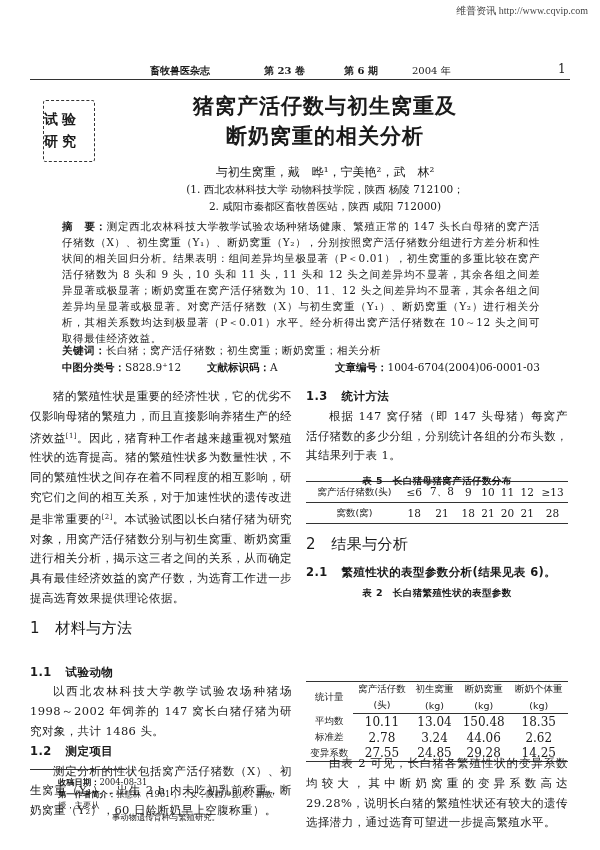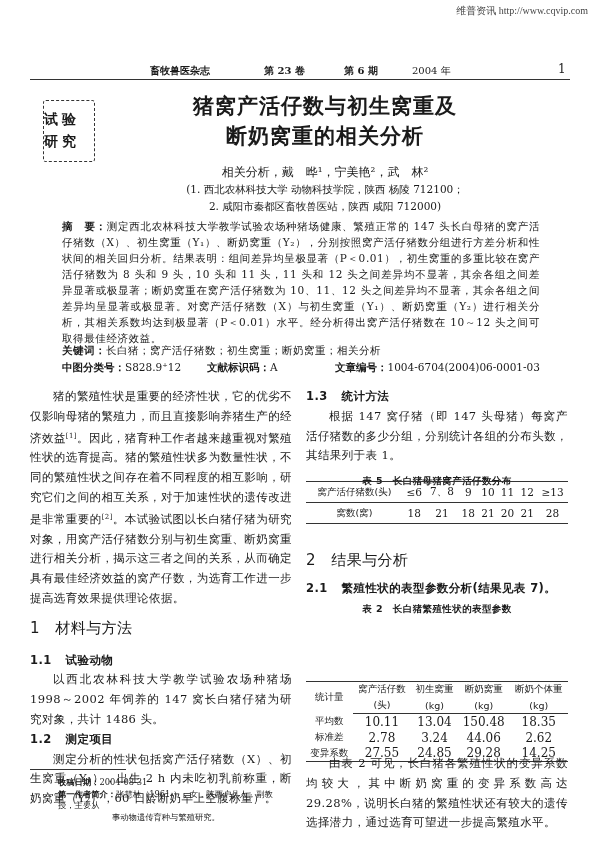--- a/index.html
+++ b/index.html
@@ -69,41 +69,41 @@
 </div>
 
 <div class="abs stamp">
   <div>试验</div>
   <div>研究</div>
 </div>
 
 <div class="abs title title1">猪窝产活仔数与初生窝重及</div>
 <div class="abs title title2">断奶窝重的相关分析</div>
 
-<div class="abs authors">相关分析，戴　晔¹，宁美艳²，武　林²</div>
+<div class="abs authors">与初生窝重，戴　晔¹，宁美艳²，武　林²</div>
 <div class="abs affil affil1">(1. 西北农林科技大学 动物科技学院，陕西 杨陵 712100；</div>
 <div class="abs affil affil2">2. 咸阳市秦都区畜牧兽医站，陕西 咸阳 712000)</div>
 
 <div class="abs abstract">
   <b>摘　要：</b><span>测定西北农林科技大学教学试验农场种猪场健康、繁殖正常的 147 头长白母猪的窝产活仔猪数（X）、初生窝重（Y₁）、断奶窝重（Y₂），分别按照窝产活仔猪数分组进行方差分析和性状间的相关回归分析。结果表明：组间差异均呈极显著（P＜0.01），初生窝重的多重比较在窝产活仔猪数为 8 头和 9 头，10 头和 11 头，11 头和 12 头之间差异均不显著，其余各组之间差异显著或极显著；断奶窝重在窝产活仔猪数为 10、11、12 头之间差异均不显著，其余各组之间差异均呈显著或极显著。对窝产活仔猪数（X）与初生窝重（Y₁）、断奶窝重（Y₂）进行相关分析，其相关系数均达到极显著（P＜0.01）水平。经分析得出窝产活仔猪数在 10～12 头之间可取得最佳经济效益。</span>
 </div>
 
 <div class="abs keywords">
   <b>关键词：</b><span>长白猪；窝产活仔猪数；初生窝重；断奶窝重；相关分析</span>
 </div>
 
 <div class="abs classline">
   <span class="cl1"><b>中图分类号：</b><span>S828.9⁺12</span></span>
   <span class="cl2"><b>文献标识码：</b><span>A</span></span>
   <span class="cl3"><b>文章编号：</b><span>1004-6704(2004)06-0001-03</span></span>
 </div>
 
 <div class="abs col colL" style="top:387px;">
   <p class="indent"><span>猪的繁殖性状是重要的经济性状，它的优劣不仅影响母猪的繁殖力，而且直接影响养猪生产的经济效益</span><sup>[1]</sup><span>。因此，猪育种工作者越来越重视对繁殖性状的选育提高。猪的繁殖性状多为数量性状，不同的繁殖性状之间存在着不同程度的相互影响，研究它们之间的相互关系，对于加速性状的遗传改进是非常重要的</span><sup>[2]</sup><span>。本试验试图以长白猪仔猪为研究对象，用窝产活仔猪数分别与初生窝重、断奶窝重进行相关分析，揭示这三者之间的关系，从而确定具有最佳经济效益的窝产仔数，为选育工作进一步提高选育效果提供理论依据。</span></p>
-  <div class="h1" style="margin-top:10px; margin-bottom:12px;"><span>1</span>　<span>材料与方法</span></div>
+  <div class="h1" style="margin-top:10px; margin-bottom:24px;"><span>1</span>　<span>材料与方法</span></div>
   <div class="h2"><span class="num">1.1</span><span>试验动物</span></div>
   <p class="indent">以西北农林科技大学教学试验农场种猪场 1998～2002 年饲养的 147 窝长白猪仔猪为研究对象，共计 1486 头。</p>
   <div class="h2"><span class="num">1.2</span><span>测定项目</span></div>
   <p class="indent">测定分析的性状包括窝产活仔猪数（X）、初生窝重（Y₁），出生 2 h 内未吃初乳前称重，断奶窝重（Y₂），60 日龄断奶早上空腹称重）。</p>
 </div>
 
 <div class="abs footnote-rule"></div>
 <div class="abs footnotes">
   <div><b>收稿日期：</b><span>2004-08-31</span></div>
   <div><b>第一作者简介：</b><span>张慧林（1961-），女，陕西户县人，副教授，主要从</span></div>
@@ -135,22 +135,22 @@
         <td>18</td>
         <td>21</td>
         <td>20</td>
         <td>21</td>
         <td>28</td>
   </tr>
 </tbody>
   </table>
 
 <div class="abs col colR" style="top:523px;">
-  <div class="h1" style="margin-top:28px; margin-bottom:8px;"><span>2</span>　<span>结果与分析</span></div>
-  <div class="h2"><span class="num">2.1</span><span>繁殖性状的表型参数分析(结果见表 7)。</span></div>
+  <div class="h1" style="margin-top:12px; margin-bottom:8px;"><span>2</span>　<span>结果与分析</span></div>
+  <div class="h2"><span class="num">2.1</span><span>繁殖性状的表型参数分析(结果见表 6)。</span></div>
   <div class="tcap" style="margin-top:0px;">表 2　长白猪繁殖性状的表型参数</div>
 </div>
 
 <table class="abs t2">
   <thead>
     <tr>
       <th rowspan="2">统计量</th>
       <th>窝产活仔数</th>
         <th>初生窝重</th>
         <th>断奶窝重</th>

